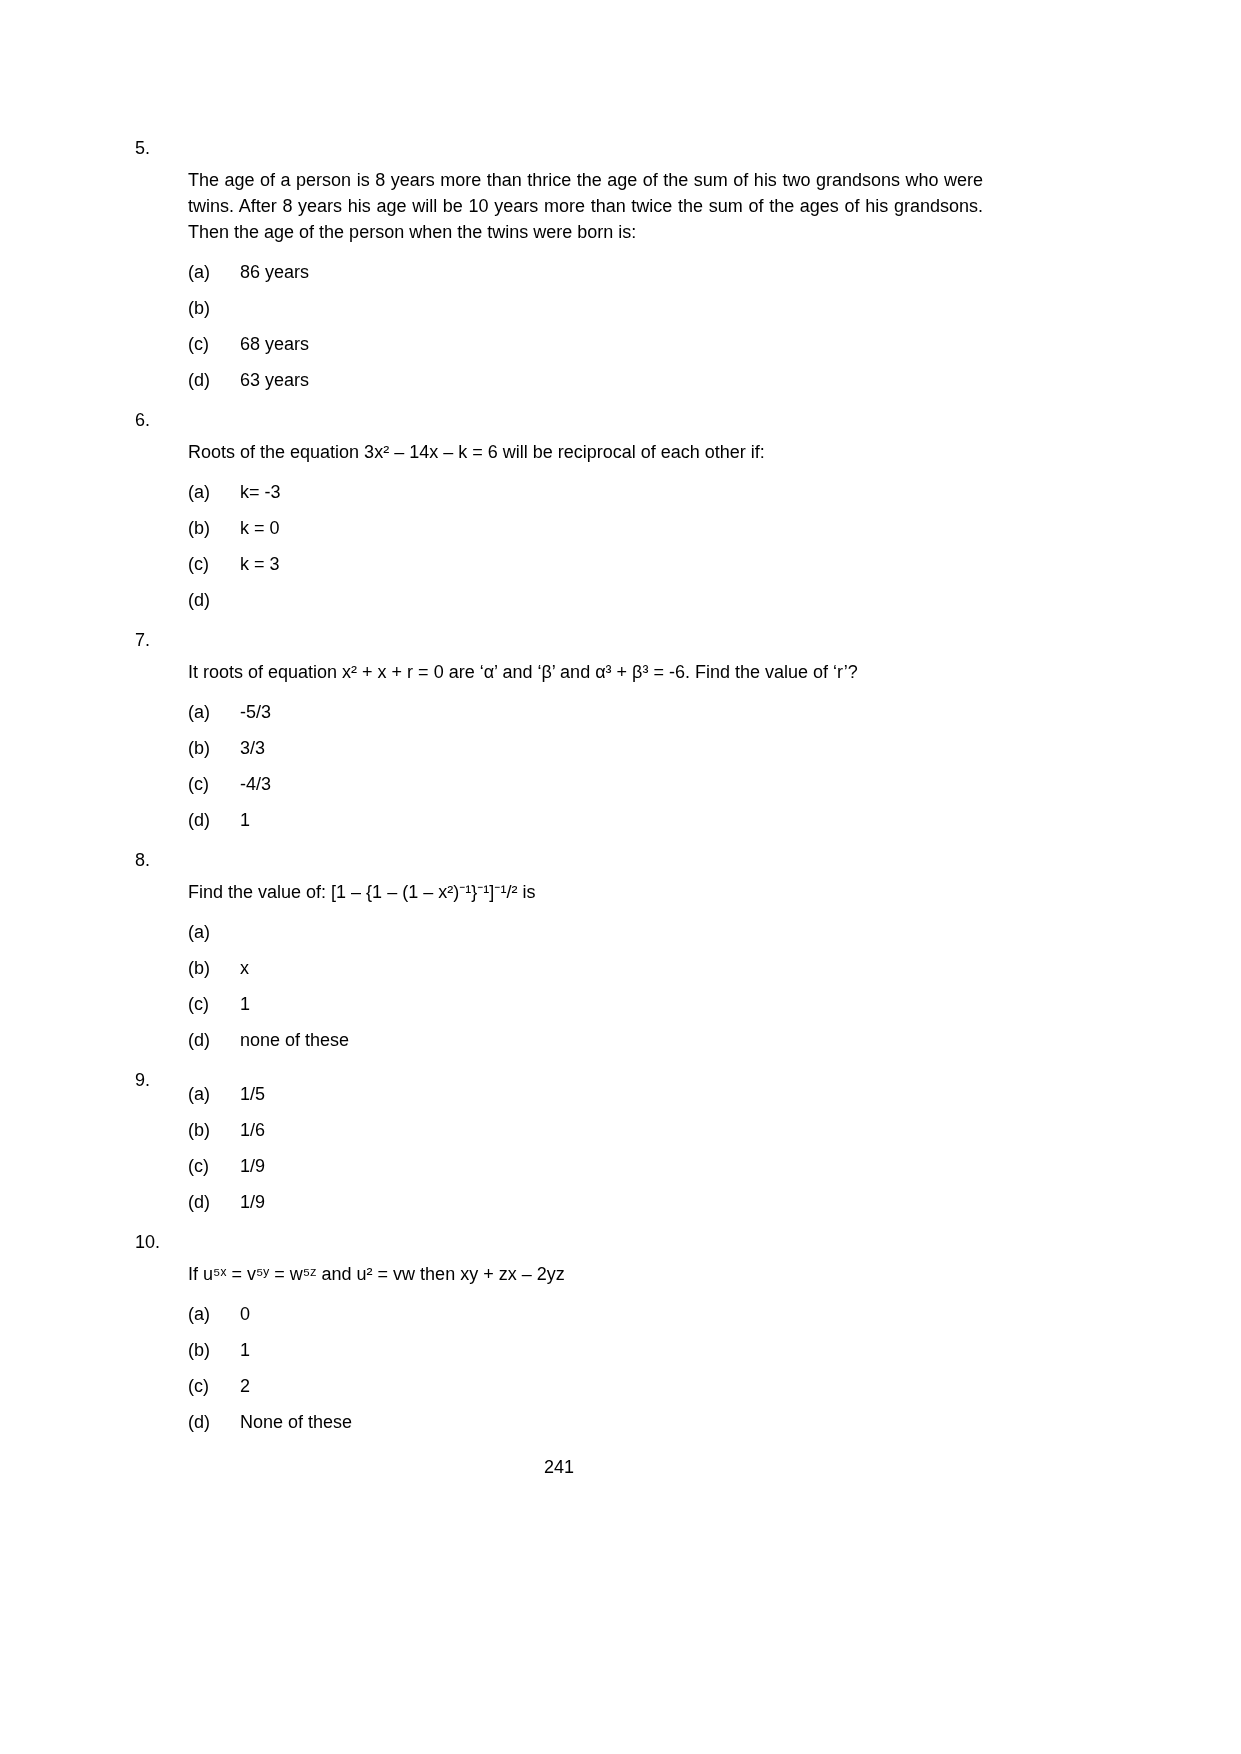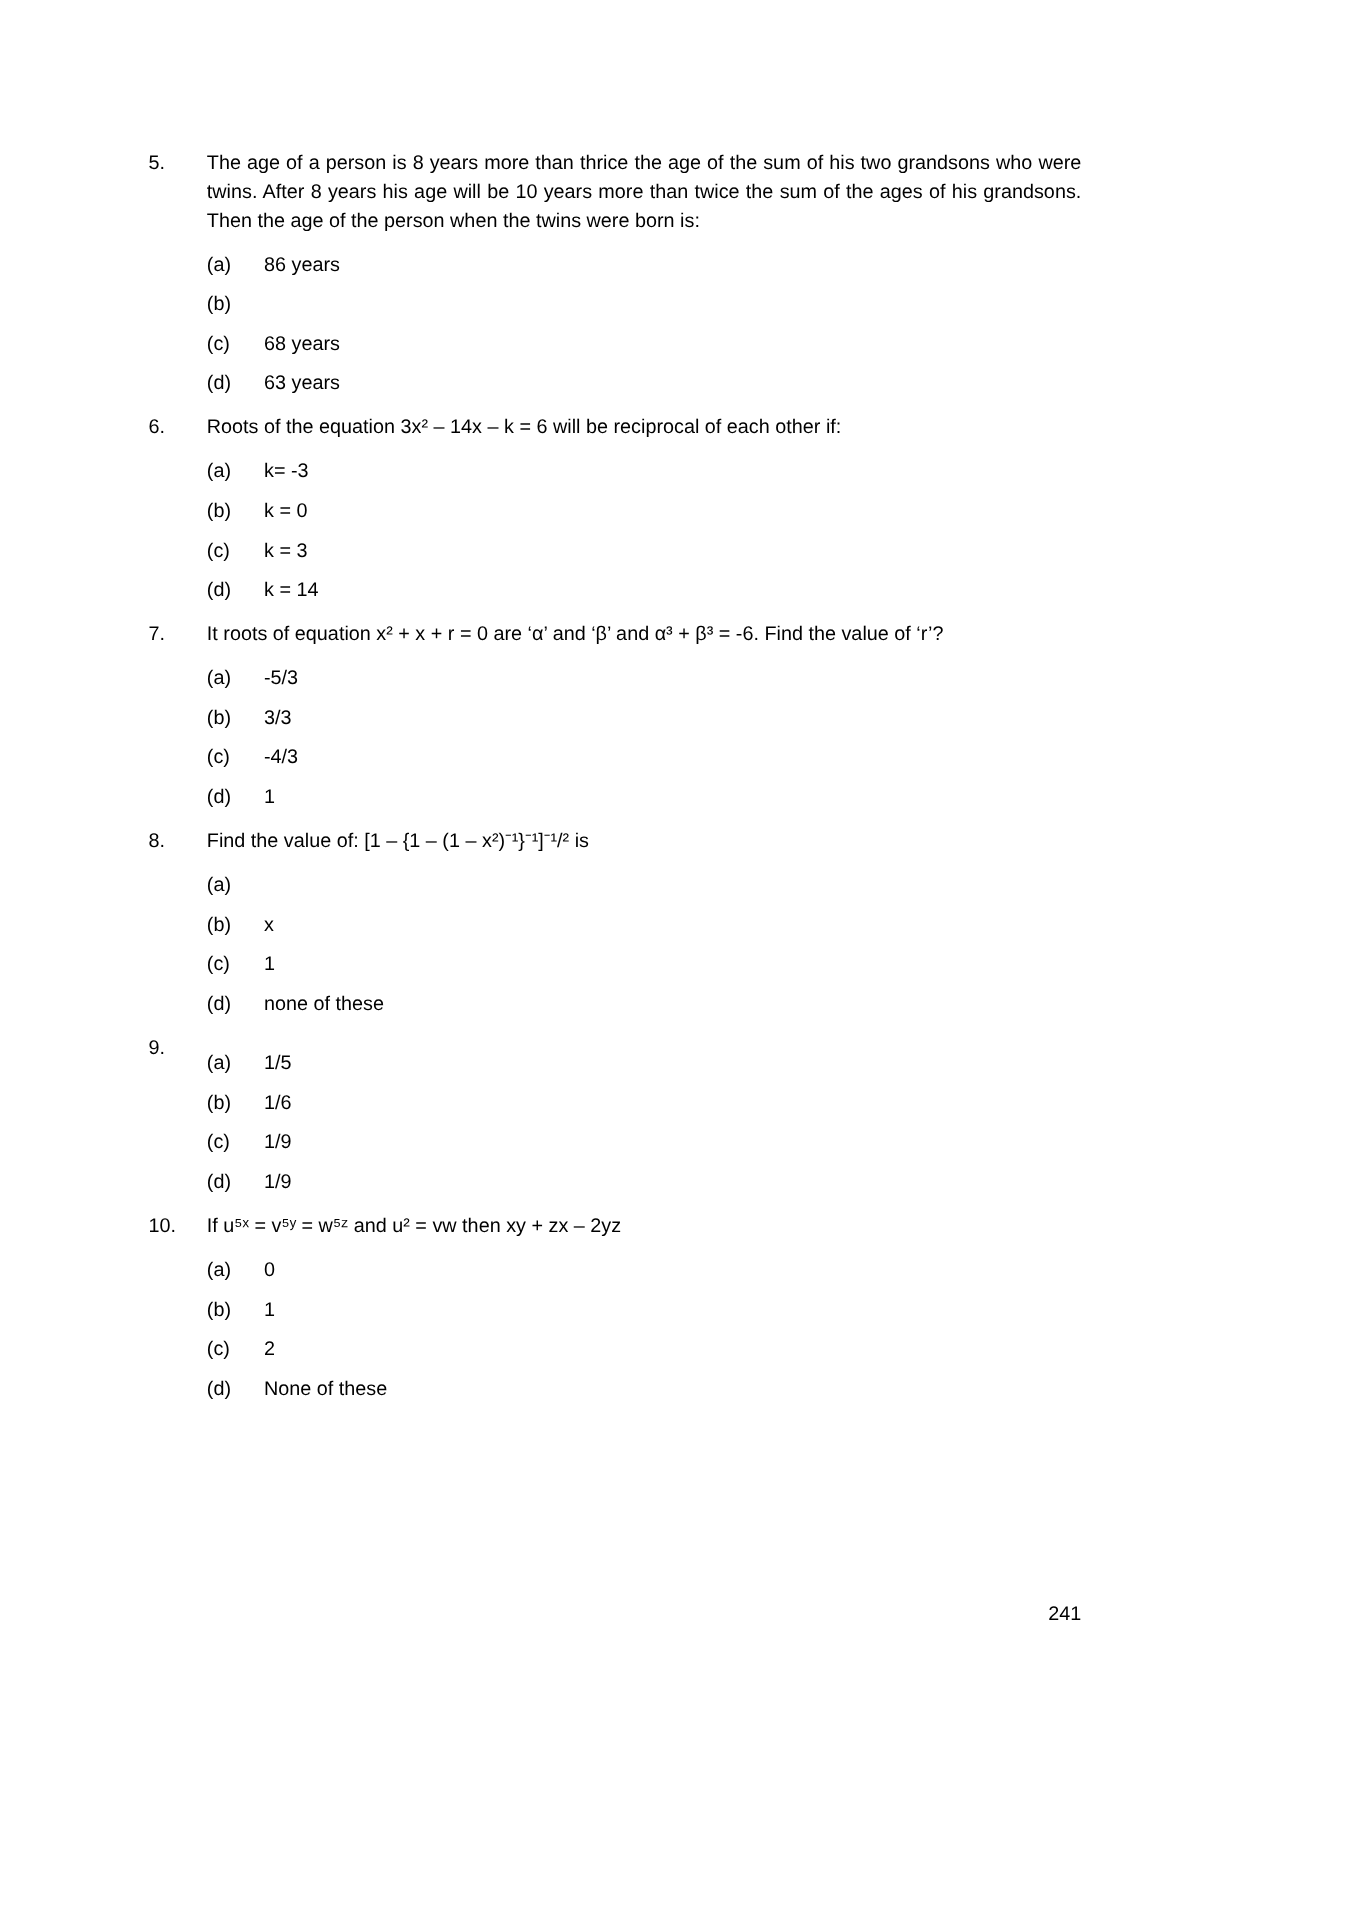--- a/index.html
+++ b/index.html
@@ -33,20 +33,21 @@
     font-size: 18px;
     line-height: 26px;
   }
   .qbody {
     width: 795px;
   }
   .qtext {
     font-size: 18px;
     line-height: 26px;
     text-align: justify;
+    margin-top: 32px;
   }
   .options {
     margin-top: 9px;
     margin-bottom: 8px;
   }
   .option {
     display: flex;
     padding: 5px 0;
     font-size: 18px;
     line-height: 26px;
@@ -56,21 +57,21 @@
     flex-shrink: 0;
   }
   .otext {
     flex: 1;
   }
   .page-number {
     position: absolute;
     top: 1454px;
     left: 135px;
     width: 848px;
-    text-align: right;
+    text-align: center;
     font-size: 18px;
     line-height: 26px;
   }
 </style>
 </head>
 <body>
 
 <div class="page">
   <div class="content">
   <div class="question">
@@ -115,21 +116,20 @@
     <span class="otext">k = 0</span>
   </div>
 
   <div class="option">
     <span class="olabel">(c)</span>
     <span class="otext">k = 3</span>
   </div>
 
   <div class="option">
     <span class="olabel">(d)</span>
-    <span class="otext">k = 14</span>
   </div>
 </div>
     </div>
   </div>
 
   <div class="question">
     <div class="qnum">7.</div>
     <div class="qbody">
       <div class="qtext">It roots of equation x² + x + r = 0 are ‘α’ and ‘β’ and α³ + β³ = -6. Find the value of ‘r’?</div>
       <div class="options">

